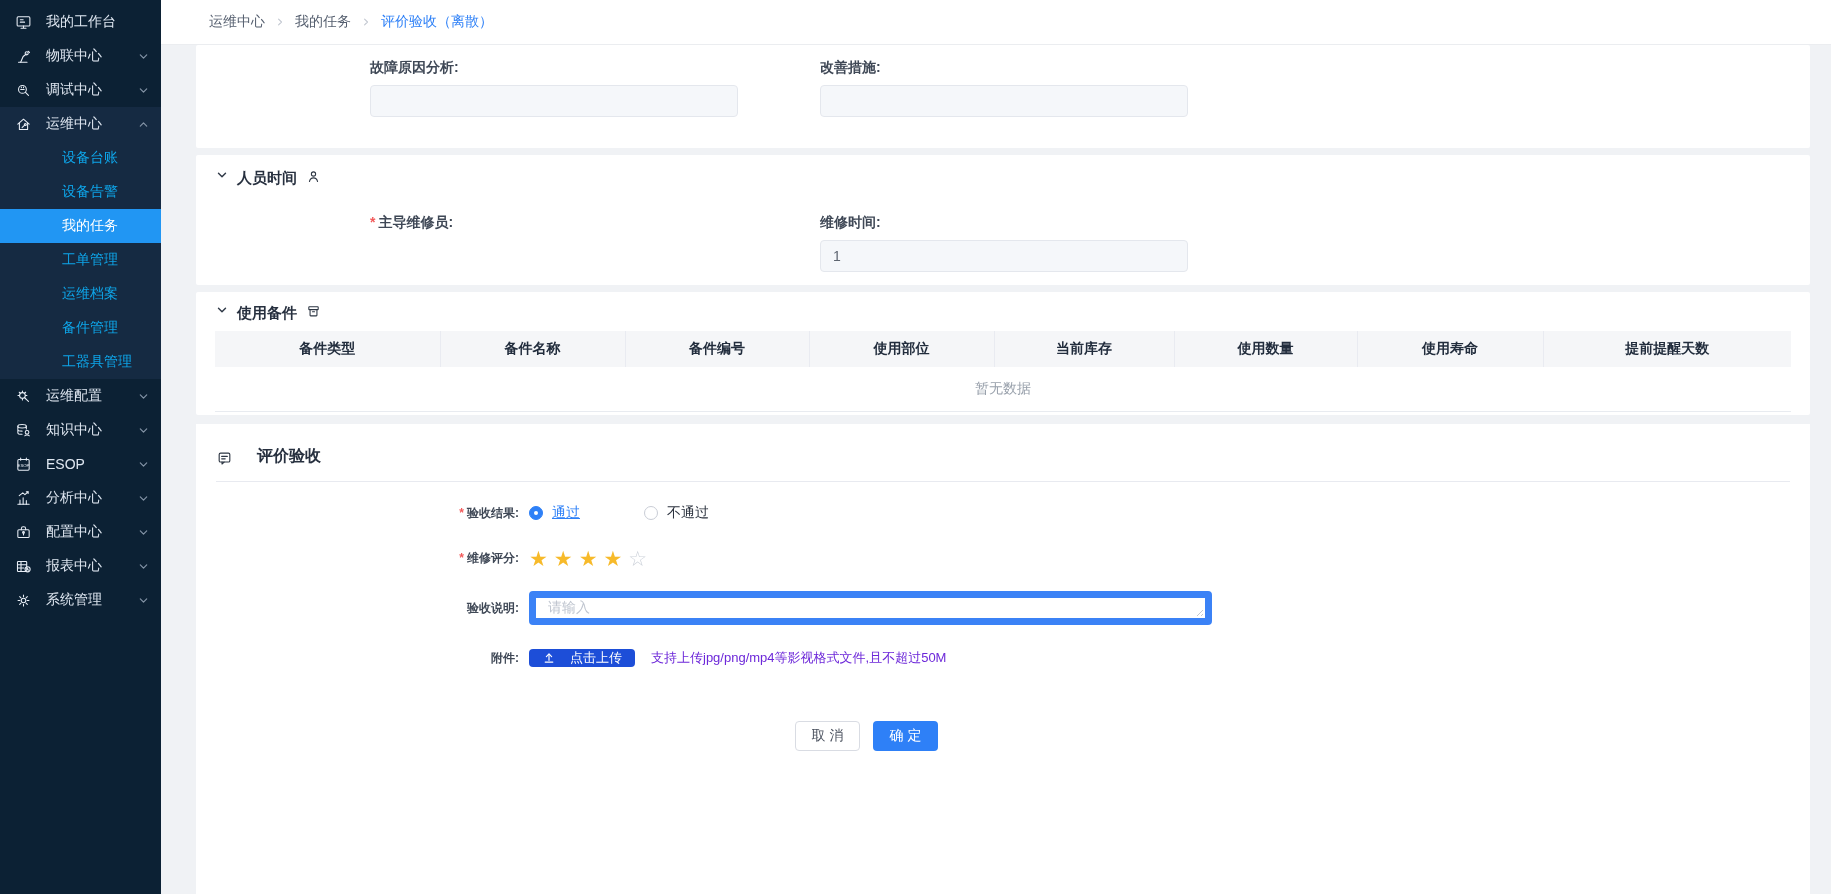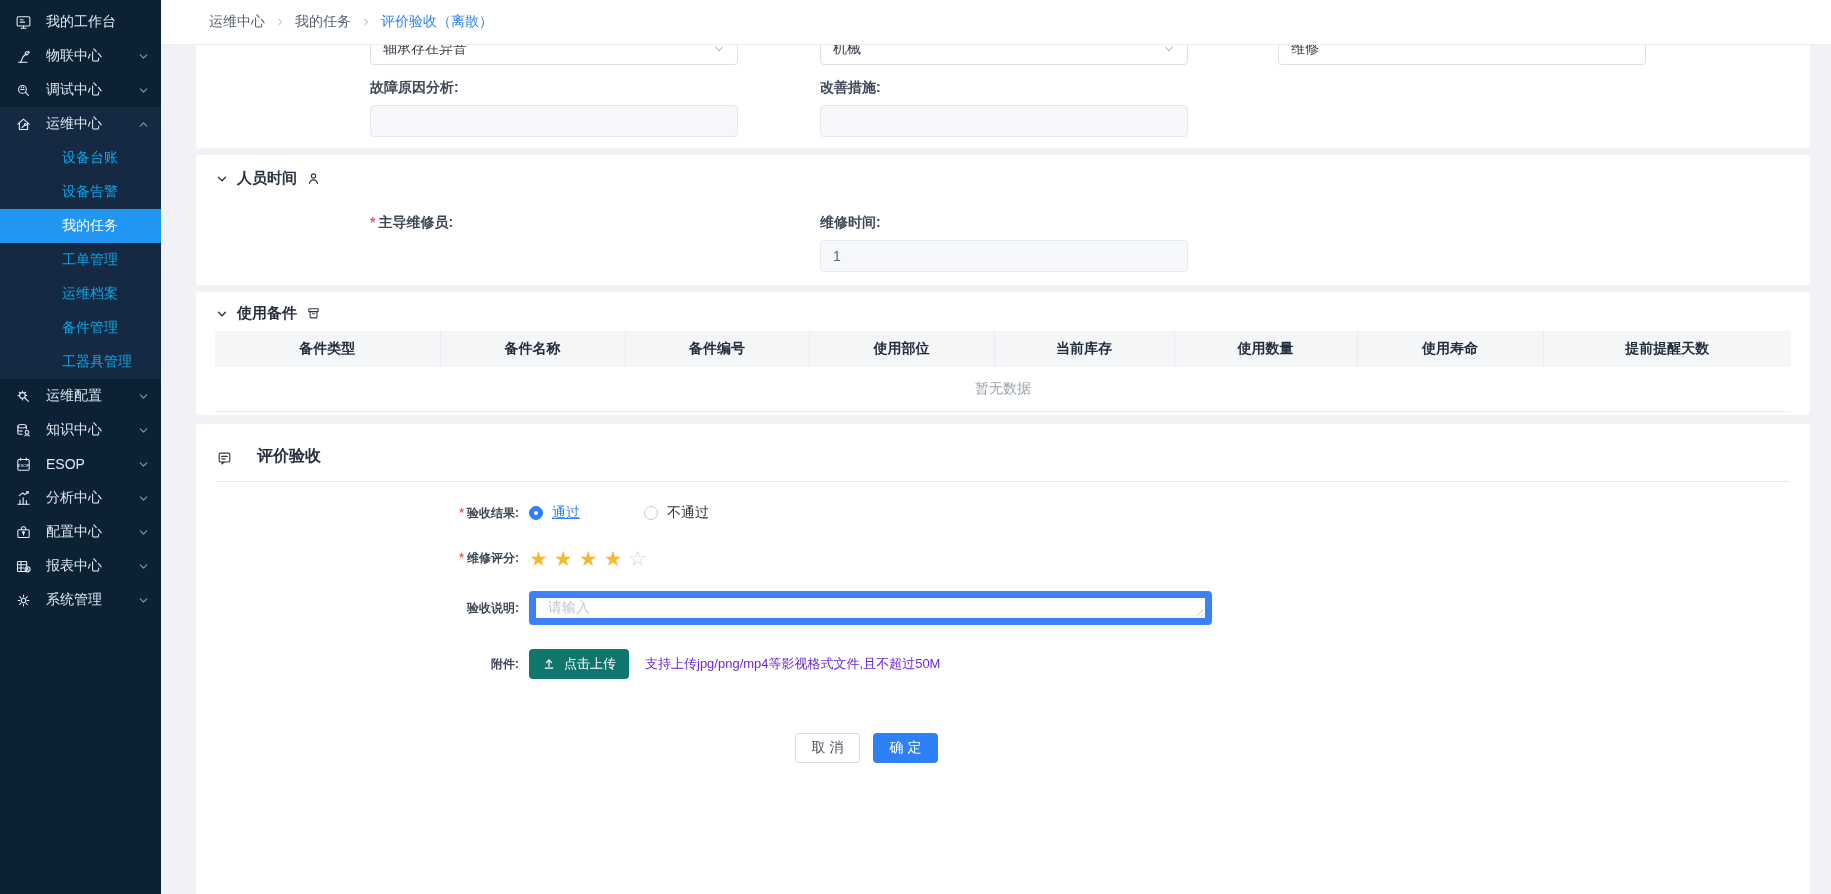--- a/index.html
+++ b/index.html
@@ -33,21 +33,21 @@
   .row-selects{margin-top:-12px}
   .fcol{width:368px;margin-right:82px}
   .fcol.c2{margin-right:90px}
   .flabel{margin:14px 0 8px;font-weight:700;color:#3f4856;font-size:14px}
   .req{color:#f25a5a;margin-right:3px}
   .ipt{height:32px;border:1px solid #dcdfe6;border-radius:4px;background:#fff;display:flex;align-items:center;padding:0 12px;color:#363c46;position:relative}
   .ipt.gray{background:#f5f7fa;border-color:#e4e7ed;color:#5e6570}
   .ipt .val{flex:1;overflow:hidden;white-space:nowrap}
   .sel-chev{color:#c0c4cc;display:flex;align-items:center}
 
-  .sec-head{display:flex;align-items:center;gap:9px;padding-left:20px;font-size:15px;font-weight:700;color:#27303f}
+  .sec-head{display:flex;align-items:flex-start;gap:9px;padding-left:20px;font-size:15px;font-weight:700;color:#27303f}
   .sec-chev{color:#303a48;display:flex;align-items:center}
   .head-ic{color:#2d3643;display:flex;align-items:center}
   .card2 .frow{margin-top:12px}
 
   
   .tbl{margin-top:8px}
   table{width:100%;border-collapse:collapse;table-layout:fixed}
   th{background:#f5f6f8;height:36px;font-size:14px;font-weight:700;color:#222d3d;border-left:1px solid #e9ebf1}
   th:first-child{border-left:none}
   td{height:44px;text-align:center;color:#98a0ab;border-bottom:1px solid #e8ebf0;font-size:14px}
@@ -66,21 +66,21 @@
   .opt-pass{color:#2e80f7;text-decoration:underline;margin-left:9px;cursor:pointer}
   .opt-fail{color:#2b323e;margin-left:9px;cursor:pointer}
   .rg2{margin-left:64px}
   .stars{margin-top:26px}
   .star{font-size:21px;color:#f7ba2a;margin-right:6px;cursor:pointer;line-height:1}
   .star.empty{color:#cdd2da}
   .note-box{width:683px;height:34px;border:7px solid #3b82f6;border-radius:4px;background:#fff;display:flex;align-items:center;padding:0 12px;color:#bfc5cf;position:relative}
   .note-box::after{content:"";position:absolute;right:2px;bottom:2px;width:9px;height:9px;
      background:repeating-linear-gradient(135deg,transparent 0 2px,#c3c8d0 2px 3px);
      clip-path:polygon(100% 0,100% 100%,0 100%)}
-  .upload-btn{height:30px;background:#0f766e;color:#fff;border:none;border-radius:4px;display:inline-flex;align-items:center;gap:8px;padding:0 13px;font-size:13px;cursor:pointer}
+  .upload-btn{height:18px;background:#1d4ed8;color:#fff;border:none;border-radius:4px;display:inline-flex;align-items:center;gap:14px;padding:0 13px;font-size:13px;cursor:pointer}
   .upload-hint{margin-left:16px;color:#6d28d9;font-size:13px}
   .btns{display:flex;gap:13px;margin-top:54px;margin-left:579px}
   .btn{width:65px;height:30px;border-radius:4px;font-size:14px;display:flex;align-items:center;justify-content:center;cursor:pointer}
   .btn-cancel{background:#fff;border:1px solid #d9dce3;color:#4a515e}
   .btn-confirm{background:#2e80f7;border:none;color:#fff}
 </style>
 </head>
 <body>
 
 <aside class="sidebar">
@@ -286,47 +286,20 @@
         <svg viewBox="0 0 12 12" width="10" height="10" fill="none" stroke="currentColor" stroke-width="1.3" stroke-linecap="round" stroke-linejoin="round">
           <path d="M4.3 2.5 7.8 6 4.3 9.5"></path>
         </svg>
       </span>
     <span class="bc-item bc-active">评价验收（离散）</span>
   </div>
 
   <div class="content">
 
     <div class="card card1">
-      <div class="frow row-selects">
-        <div class="fcol">
-          <div class="ipt">
-            <span class="val">轴承存在异音</span>
-            <span class="sel-chev">
-                <svg viewBox="0 0 12 12" width="12" height="12" fill="none" stroke="currentColor" stroke-width="1.2" stroke-linecap="round" stroke-linejoin="round">
-                  <path d="M2.5 4.2 6 7.8 9.5 4.2"></path>
-                </svg>
-              </span>
-          </div>
-        </div>
-        <div class="fcol c2">
-          <div class="ipt">
-            <span class="val">机械</span>
-            <span class="sel-chev">
-                <svg viewBox="0 0 12 12" width="12" height="12" fill="none" stroke="currentColor" stroke-width="1.2" stroke-linecap="round" stroke-linejoin="round">
-                  <path d="M2.5 4.2 6 7.8 9.5 4.2"></path>
-                </svg>
-              </span>
-          </div>
-        </div>
-        <div class="fcol">
-          <div class="ipt">
-            <span class="val">维修</span>
-          </div>
-        </div>
-      </div>
       <div class="frow">
         <div class="fcol">
           <div class="flabel">故障原因分析:</div>
           <div class="ipt gray">
               <span class="val"></span>
             </div>
         </div>
         <div class="fcol c2">
           <div class="flabel">改善措施:</div>
           <div class="ipt gray">

